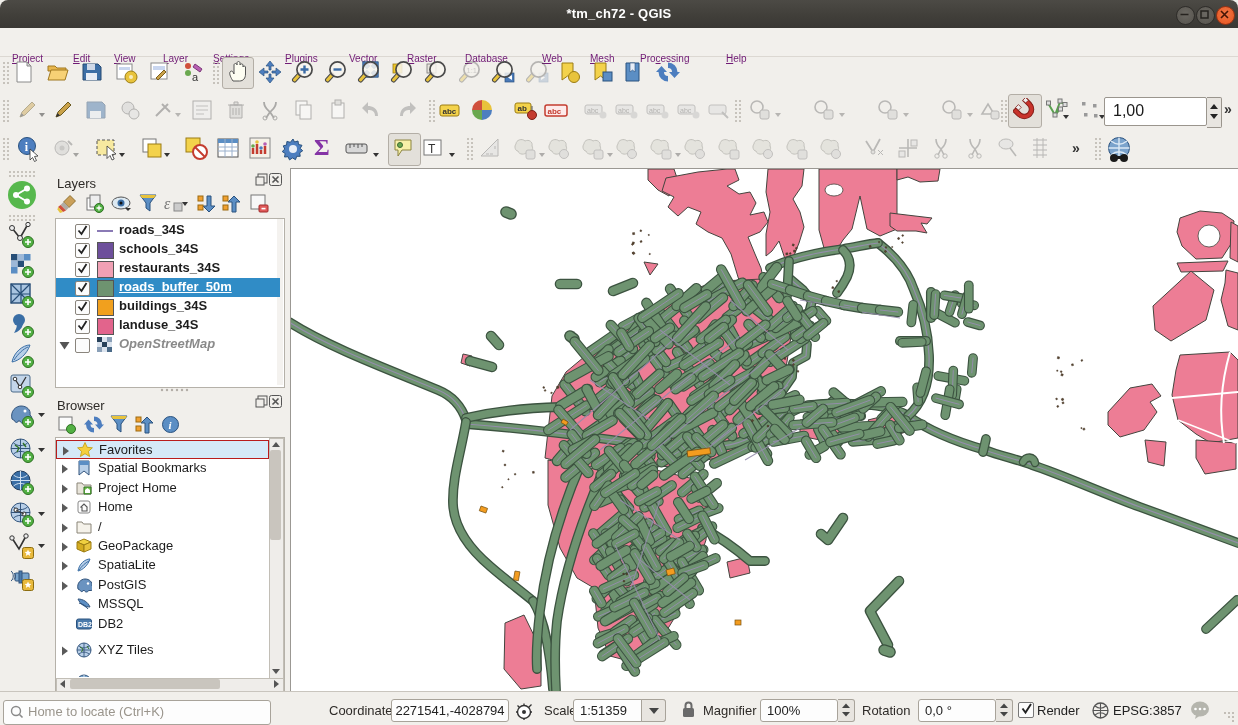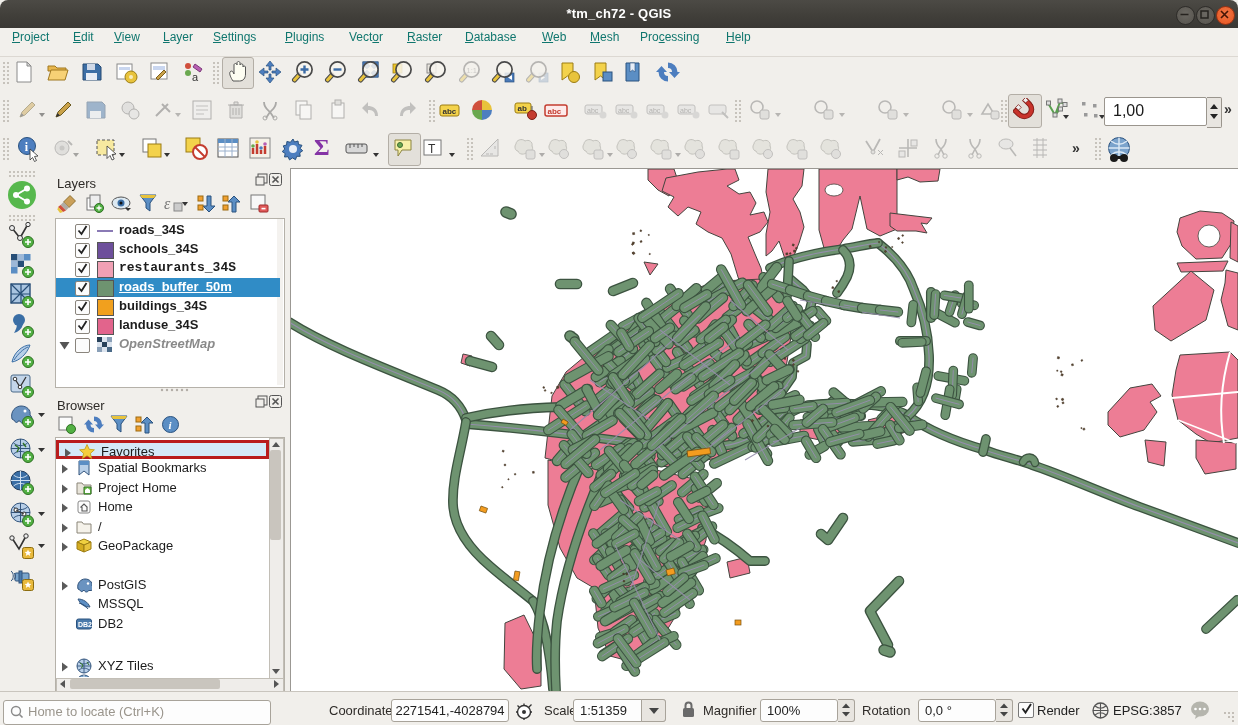--- a/index.html
+++ b/index.html
@@ -1,20 +1,20 @@
 <!DOCTYPE html>
 <html><head><meta charset="utf-8"><style>
 * { margin:0; padding:0; box-sizing:content-box; }
 body { width:1238px; height:725px; font-family:"Liberation Sans", sans-serif; background:#f1efeb; overflow:hidden; position:relative; }
 .titlebar { position:absolute; left:0; top:0; width:1238px; height:28px; border-radius:8px 8px 0 0;
   background:linear-gradient(#4c4a45,#403e39 60%,#3a3834); }
 .title { position:absolute; width:100%; text-align:center; top:6px; color:#fff; font-weight:bold; font-size:13px; letter-spacing:0.2px; }
 .wbtn { position:absolute; top:6px; width:17px; height:17px; border-radius:50%; }
 .menubar { position:absolute; left:0; top:28px; width:1238px; height:28px; background:#f2f0ec; border-bottom:1px solid #dcd8d2; }
-.mi { position:absolute; top:2px; font-size:12px; color:#0f766e; }
+.mi { position:absolute; top:25px; font-size:10px; color:#701a75; }
 .u { text-decoration:underline; }
 .toolbars { position:absolute; left:0; top:0; width:1238px; height:725px; pointer-events:none; }
 .pressed { position:absolute; background:#e3e0da; border:1px solid #b3aea6; border-radius:3px; }
 .dockbar { position:absolute; left:0; top:0; width:46px; height:725px; }
 .panel-title { position:absolute; font-size:13px; color:#2e2b28; }
 .listbox { position:absolute; background:#fff; border:1px solid #b5b1a9; }
 .statusbar { position:absolute; left:0; top:691px; width:1238px; height:34px; background:#f1efeb; border-top:1px solid #c9c5be; font-size:13px; }
 .slabel { position:absolute; top:11px; color:#2e2b28; font-size:13px; }
 .sbox { position:absolute; top:7px; height:23px; background:#fdfdfd; border:1px solid #a8a39a; border-radius:3px; display:flex; align-items:center; font-size:13px; color:#222; box-sizing:border-box; }
 .spin { position:absolute; top:7px; width:17px; height:23px; background:#e8e5e0; border:1px solid #a8a39a; border-left:none; border-radius:0 3px 3px 0; box-sizing:border-box; }
@@ -800,21 +800,21 @@
 <div class="listbox" style="left:55px;top:218px;width:228px;height:168px"></div>
 <div style="position:absolute;left:277px;top:219px;width:6px;height:166px;background:#f4f2ef"></div>
 <div style="position:absolute;left:56px;top:221px;width:224px;height:19px;">
     <div style="position:absolute;left:41px;top:9px;width:16px;height:1.5px;background:#8a7ab5"></div>
     <span style="position:absolute;left:63px;top:1px;font-weight:bold;font-size:13px;color:#1c1c1c;">roads_34S</span>
   </div>
 <div style="position:absolute;left:56px;top:240px;width:224px;height:19px;">
     <div style="position:absolute;left:41px;top:2px;width:15px;height:15px;background:#6d4f9b;border:1px solid #555"></div>
     <span style="position:absolute;left:63px;top:1px;font-weight:bold;font-size:13px;color:#1c1c1c;">schools_34S</span>
   </div>
-<div style="position:absolute;left:56px;top:259px;width:224px;height:19px;font-family:Liberation Mono, monospace;">
+<div style="position:absolute;left:56px;top:259px;width:224px;height:19px;">
     <div style="position:absolute;left:41px;top:2px;width:15px;height:15px;background:#f0a0b4;border:1px solid #555"></div>
     <span style="position:absolute;left:63px;top:1px;font-weight:bold;font-size:13px;color:#1c1c1c;">restaurants_34S</span>
   </div>
 <div style="position:absolute;left:56px;top:278px;width:224px;height:19px;background:#308cc6;">
     <div style="position:absolute;left:41px;top:2px;width:15px;height:15px;background:#6e9370;border:1px solid #555"></div>
     <span style="position:absolute;left:63px;top:1px;font-weight:bold;font-size:13px;color:#fff;text-decoration:underline;">roads_buffer_50m</span>
   </div>
 <div style="position:absolute;left:56px;top:297px;width:224px;height:19px;">
     <div style="position:absolute;left:41px;top:2px;width:15px;height:15px;background:#f1a01e;border:1px solid #555"></div>
     <span style="position:absolute;left:63px;top:1px;font-weight:bold;font-size:13px;color:#1c1c1c;">buildings_34S</span>
@@ -896,21 +896,21 @@
     <path d="M11,18 v-10 h4 l-6,-6 -6,6 h4 v10 z" fill="#5b8ec4" stroke="#2a527f" transform="translate(3,0)"></path>
     <rect x="1" y="2" width="5" height="5" fill="#f0a030" stroke="#9c6a10"></rect>
     <rect x="1" y="11" width="5" height="5" fill="#f0a030" stroke="#9c6a10"></rect>
   </svg>
 <svg style="position:absolute;left:161px;top:415px;opacity:1.0" width="20" height="19" viewBox="0 0 20 19">
     <circle cx="9.5" cy="9.5" r="8" fill="#5b8ec4" stroke="#2a527f"></circle>
     <text x="7.5" y="14" font-size="11" font-weight="bold" font-style="italic" fill="#fff" font-family="Liberation Serif">i</text>
   </svg>
 <div class="listbox" style="left:55px;top:437px;width:228px;height:254px"></div>
 <div style="overflow:hidden;position:absolute;left:56px;top:438px;width:226px;height:239px">
-    <div style="position:absolute;left:0px;top:2px;width:213px;height:19px;background:#d5e9f7;border:3px solid #b91c1c;box-sizing:border-box;">
+    <div style="position:absolute;left:0px;top:2px;width:213px;height:19px;background:#d5e9f7;border:1px solid #b91c1c;box-sizing:border-box;">
       <svg style="position:absolute;left:5px;top:5px" width="8" height="10">
         <path d="M1,0.5 l6,4.5 -6,4.5 z" fill="#5a5a5a"></path>
       </svg>
       <svg style="position:absolute;left:20px;top:1px" width="16" height="16">
         <path d="M8,0.5 l2.2,4.8 5.2,0.5 -4,3.6 1.2,5.1 -4.6,-2.8 -4.6,2.8 1.2,-5.1 -4,-3.6 5.2,-0.5 z" fill="#f5cf3c" stroke="#c09a10" stroke-width="0.8"></path>
       </svg>
       <span style="position:absolute;left:42px;top:1px;font-size:13px;color:#1c1c1c">Favorites</span>
     </div>
     <div style="position:absolute;left:0px;top:21px;width:213px;height:19px;">
       <svg style="position:absolute;left:5px;top:5px" width="8" height="10">
@@ -956,20 +956,30 @@
       <svg style="position:absolute;left:5px;top:5px" width="8" height="10">
         <path d="M1,0.5 l6,4.5 -6,4.5 z" fill="#5a5a5a"></path>
       </svg>
       <svg style="position:absolute;left:20px;top:1px" width="16" height="16">
         <path d="M8,1 l7,3 -7,3 -7,-3 z" fill="#f0d040" stroke="#9c7d14"></path>
         <path d="M1,4 v7 l7,3 v-7 z" fill="#d4ac20" stroke="#9c7d14"></path>
         <path d="M15,4 v7 l-7,3 v-7 z" fill="#e8c33c" stroke="#9c7d14"></path>
       </svg>
       <span style="position:absolute;left:42px;top:1px;font-size:13px;color:#1c1c1c">GeoPackage</span>
     </div>
+    <div style="position:absolute;left:0px;top:118px;width:213px;height:19px;">
+      <svg style="position:absolute;left:5px;top:5px" width="8" height="10">
+        <path d="M1,0.5 l6,4.5 -6,4.5 z" fill="#5a5a5a"></path>
+      </svg>
+      <svg style="position:absolute;left:20px;top:1px" width="16" height="16">
+        <path d="M2,14 C3,7 9,2 14,2 C12,8 7,13 2,14 z" fill="#b8cfe8" stroke="#3a6ea5"></path>
+        <path d="M3,13 C6,9 9,6 13,4" stroke="#3a6ea5" fill="none"></path>
+      </svg>
+      <span style="position:absolute;left:42px;top:1px;font-size:13px;color:#1c1c1c">SpatiaLite</span>
+    </div>
     <div style="position:absolute;left:0px;top:138px;width:213px;height:19px;">
       <svg style="position:absolute;left:5px;top:5px" width="8" height="10">
         <path d="M1,0.5 l6,4.5 -6,4.5 z" fill="#5a5a5a"></path>
       </svg>
       <svg style="position:absolute;left:20px;top:1px" width="16" height="16">
         <path d="M2,12 c-1.5,-6 3,-10 7,-10 c4.5,0 7.5,3 7,7 c2,1.5 1.5,4.5 -1,4.5 l-2.5,0 c-0.5,2 -3.5,2 -4,0 l-1.5,0 c0,1.5 -2.5,1.5 -2.5,0 z" fill="#6a93c0" stroke="#33557d"></path>
         <circle cx="12" cy="6.5" r="1.2" fill="#fff"></circle>
       </svg>
       <span style="position:absolute;left:42px;top:1px;font-size:13px;color:#1c1c1c">PostGIS</span>
     </div>
@@ -979,21 +989,21 @@
       </svg>
       <span style="position:absolute;left:42px;top:1px;font-size:13px;color:#1c1c1c">MSSQL</span>
     </div>
     <div style="position:absolute;left:0px;top:177px;width:213px;height:19px;padding-left:40px;">
       <svg style="position:absolute;left:20px;top:1px" width="16" height="16">
         <rect x="0.5" y="3" width="15" height="10" rx="2" fill="#4a7aab" stroke="#2a527f"></rect>
         <text x="2" y="11" font-size="7" font-weight="bold" fill="#fff" font-family="Liberation Sans">DB2</text>
       </svg>
       <span style="position:absolute;left:42px;top:1px;font-size:13px;color:#1c1c1c">DB2</span>
     </div>
-    <div style="position:absolute;left:0px;top:219px;width:213px;height:19px;">
+    <div style="position:absolute;left:0px;top:203px;width:213px;height:19px;">
       <svg style="position:absolute;left:5px;top:5px" width="8" height="10">
         <path d="M1,0.5 l6,4.5 -6,4.5 z" fill="#5a5a5a"></path>
       </svg>
       <svg style="position:absolute;left:20px;top:1px" width="16" height="16">
         <circle cx="8" cy="8" r="7" fill="#b8cfe8" stroke="#33557d"></circle>
         <path d="M8,1 v14 M1,8 h14 M3,4 c3,2.5 7,2.5 10,0 M3,12 c3,-2.5 7,-2.5 10,0" stroke="#33557d" fill="none" stroke-width="0.9"></path>
         <path d="M4,5 l3,2 -1.5,3 M11,4 l2,3" stroke="#2e7023" fill="none"></path>
       </svg>
       <span style="position:absolute;left:42px;top:1px;font-size:13px;color:#1c1c1c">XYZ Tiles</span>
     </div>

